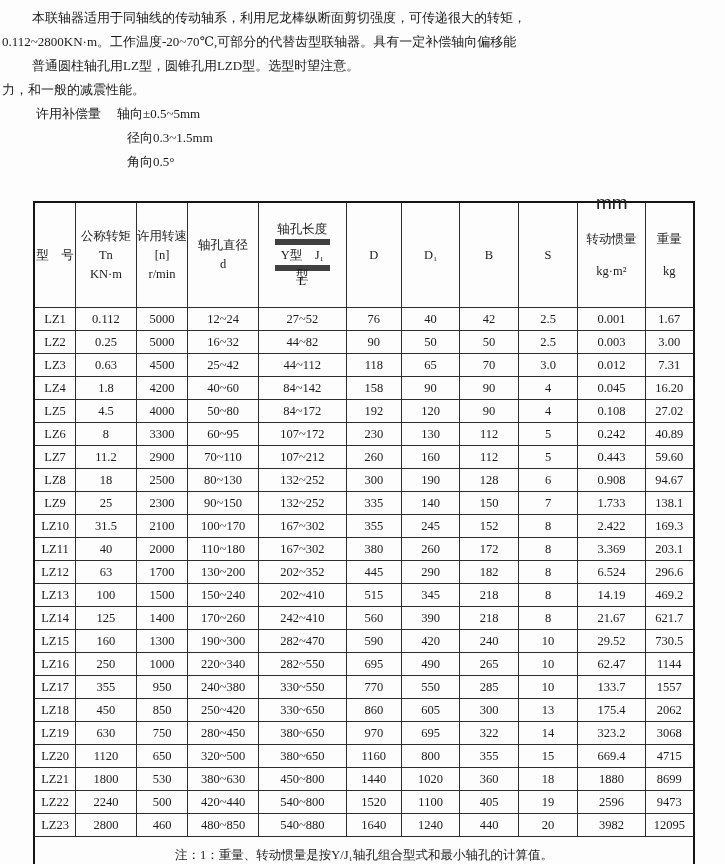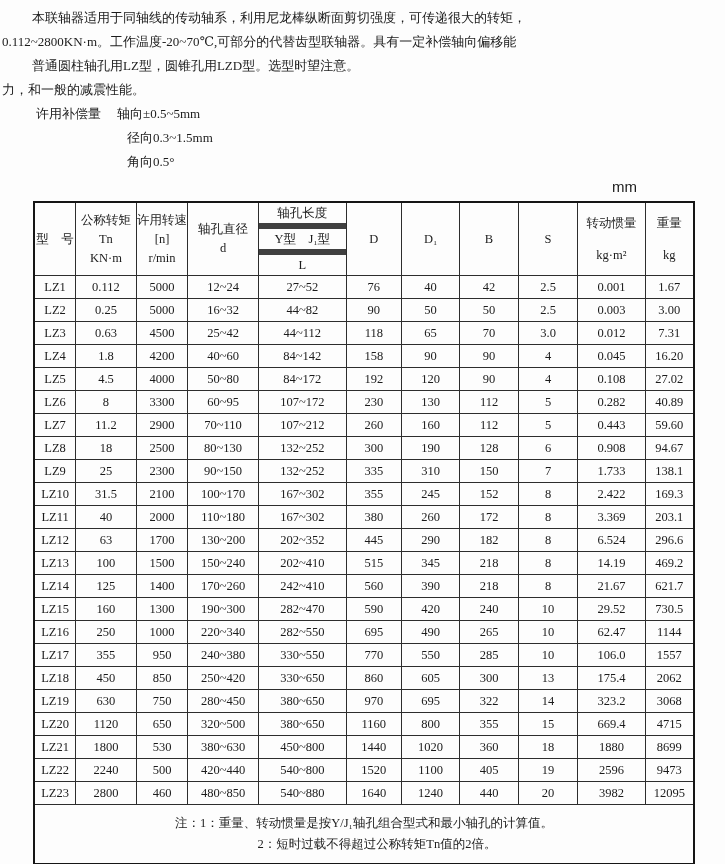--- a/index.html
+++ b/index.html
@@ -13,40 +13,39 @@
   .intro .line{white-space:nowrap;}
   .indent{text-indent:30px;}
   .comp-first .comp-label{margin-right:16px;}
   .comp-first{padding-left:34px;}
   .comp-cont{padding-left:125px;font-family:Liberation Serif, serif;}
   .title-row{
     position:relative;margin:1px 0 0 33px;width:662px;height:24px;
     text-align:center;font-size:15px;font-weight:bold;line-height:24px;
   }
   .unit{
-    position:absolute;left:563px;top:0;
-    font-weight:normal;font-size:15px;
+    position:absolute;left:563px;top:16px;
+    font-weight:normal;font-size:19px;
     font-family:"Liberation Sans","DejaVu Sans",sans-serif;
-    margin-left:16px;
   }
   table.params{
     border-collapse:collapse;table-layout:fixed;
     width:662px;margin:2px 0 0 33px;
     border:2px solid #151515;
   }
   .params th,.params td{
     border:1px solid #2d2d2d;
     text-align:center;vertical-align:middle;
     font-size:12.5px;padding:0;font-weight:normal;
     overflow:hidden;
   }
   thead th{height:62px;line-height:18px;}
   .hl{display:block;line-height:19px;}
   th.gap2 .hl:first-child{margin-bottom:13px;}
-  th.bore-len{padding:0;vertical-align:top;}
+  th.bore-len{padding:16px;vertical-align:top;}
   .bl-top,.bl-mid,.bl-bot{height:20px;line-height:20px;display:block;}
   .bl-mid,.bl-bot{border-top:6px solid #404040;}
   tbody tr{height:23px;}
   tfoot td{
     border-top:2px solid #151515;
     height:58px;vertical-align:top;text-align:left;
     padding:5px 0 0 22px;font-size:13px;line-height:21px;margin-left:6px;
   }
   .note2{margin-left:26px;}
 </style>
@@ -190,21 +189,21 @@
         <tr>
           <td>LZ6</td>
           <td>8</td>
           <td>3300</td>
           <td>60~95</td>
           <td>107~172</td>
           <td>230</td>
           <td>130</td>
           <td>112</td>
           <td>5</td>
-          <td>0.282</td>
+          <td>0.242</td>
           <td>40.89</td>
         </tr>
         <tr>
           <td>LZ7</td>
           <td>11.2</td>
           <td>2900</td>
           <td>70~110</td>
           <td>107~212</td>
           <td>260</td>
           <td>160</td>
@@ -226,21 +225,21 @@
           <td>0.908</td>
           <td>94.67</td>
         </tr>
         <tr>
           <td>LZ9</td>
           <td>25</td>
           <td>2300</td>
           <td>90~150</td>
           <td>132~252</td>
           <td>335</td>
-          <td>310</td>
+          <td>140</td>
           <td>150</td>
           <td>7</td>
           <td>1.733</td>
           <td>138.1</td>
         </tr>
         <tr>
           <td>LZ10</td>
           <td>31.5</td>
           <td>2100</td>
           <td>100~170</td>
@@ -333,21 +332,21 @@
         <tr>
           <td>LZ17</td>
           <td>355</td>
           <td>950</td>
           <td>240~380</td>
           <td>330~550</td>
           <td>770</td>
           <td>550</td>
           <td>285</td>
           <td>10</td>
-          <td>106.0</td>
+          <td>133.7</td>
           <td>1557</td>
         </tr>
         <tr>
           <td>LZ18</td>
           <td>450</td>
           <td>850</td>
           <td>250~420</td>
           <td>330~650</td>
           <td>860</td>
           <td>605</td>

